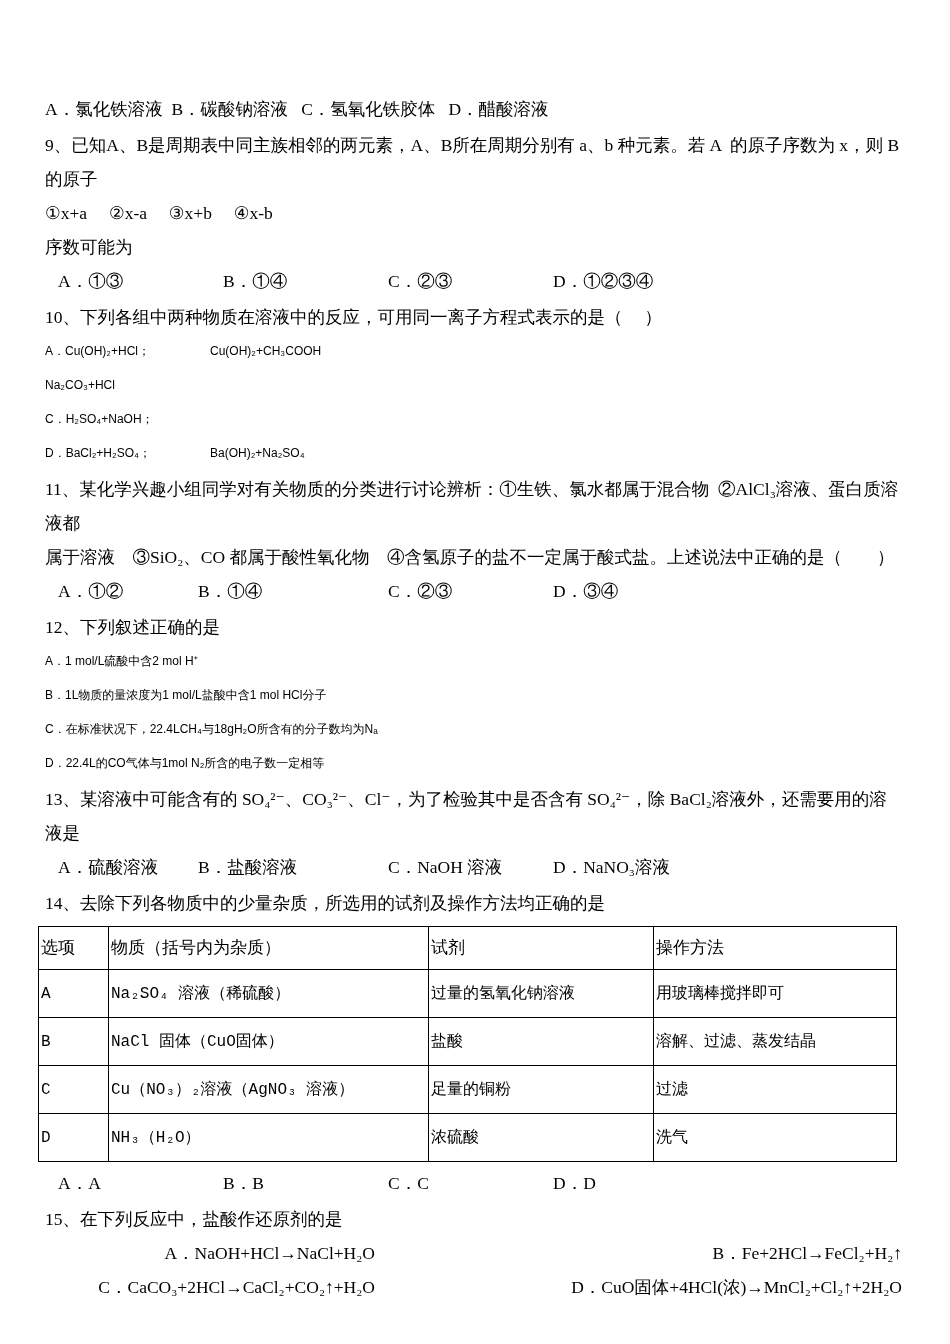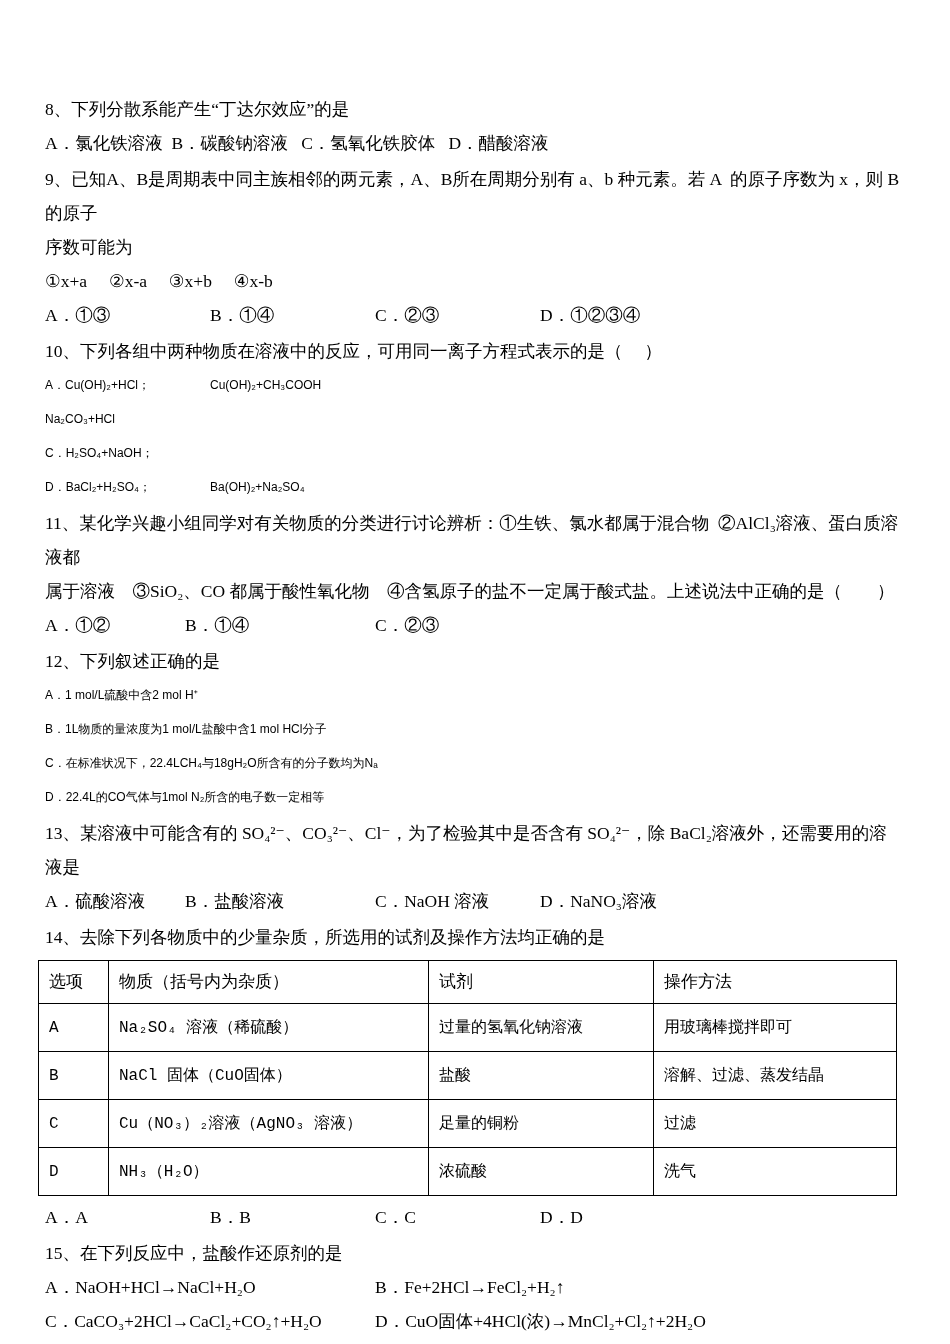--- a/index.html
+++ b/index.html
@@ -11,56 +11,55 @@
   }
   .page{
     padding:92px 48px 0 45px;
     font-size:17.5px;
     line-height:34px;
   }
   .line{white-space:pre-wrap;}
   .bold{font-weight:normal;}
   .mono{font-family:Liberation Sans, sans-serif;font-size:12px;}
   .q{margin-bottom:2px;}
-  .opt-row{display:grid;}
+  .opt-row{display:grid;margin-left:13px;}
   .cols-a{grid-template-columns:165px 165px 165px auto;}
   .cols-b{grid-template-columns:140px 190px 165px auto;}
   .pair-row{display:grid;grid-template-columns:165px auto;}
-  .pair-wide{display:grid;grid-template-columns:330px auto;}
+  .pair-wide{display:grid;grid-template-columns:330px auto;text-align:right;}
   table.q14{
     border-collapse:collapse;
     margin:6px 0 4px -7px;
     width:858px;
     table-layout:fixed;
   }
   table.q14 th, table.q14 td{
     border:1px solid #000;
     text-align:left;
     font-weight:normal;
-    padding:0 10px;
+    padding:0 2px;
     white-space:pre-wrap;
   }
   table.q14 th{height:42px;font-size:17px;}
   table.q14 td{height:47px;font-family:"Liberation Mono","DejaVu Sans Mono",monospace;font-size:16px;}
   col.c1{width:70px;} col.c2{width:320px;} col.c3{width:225px;} col.c4{width:243px;}
 </style>
 </head>
 <body>
 
 <div class="page">
 
   <div class="q">
-    <div class="line">8、下列分散系能产生“丁达尔效应”的是</div>
     <div class="line bold">A．氯化铁溶液  B．碳酸钠溶液   C．氢氧化铁胶体   D．醋酸溶液</div>
   </div>
 
   <div class="q">
     <div class="line">9、已知A、B是周期表中同主族相邻的两元素，A、B所在周期分别有 a、b 种元素。若 A  的原子序数为 x，则 B 的原子</div>
+    <div class="line bold">①x+a　 ②x-a　 ③x+b　 ④x-b</div>
     <div class="line">序数可能为</div>
-    <div class="line bold">①x+a　 ②x-a　 ③x+b　 ④x-b</div>
     <div class="opt-row cols-a bold">
       <span class="line">A．①③</span>
       <span class="line">B．①④</span>
       <span class="line">C．②③</span>
       <span class="line">D．①②③④</span>
     </div>
   </div>
 
   <div class="q">
     <div class="line">10、下列各组中两种物质在溶液中的反应，可用同一离子方程式表示的是（　 ）</div>
@@ -80,20 +79,21 @@
     </div>
   </div>
 
   <div class="q">
     <div class="line">11、某化学兴趣小组同学对有关物质的分类进行讨论辨析：①生铁、氯水都属于混合物  ②AlCl₃溶液、蛋白质溶液都</div>
     <div class="line">属于溶液　③SiO₂、CO 都属于酸性氧化物　④含氢原子的盐不一定属于酸式盐。上述说法中正确的是（　　）</div>
     <div class="opt-row cols-b">
       <span class="line">A．①②</span>
       <span class="line">B．①④</span>
       <span class="line">C．②③</span>
+      <span class="line">D．③④</span>
     </div>
   </div>
 
   <div class="q">
     <div class="line">12、下列叙述正确的是</div>
     <div class="line mono">A．1 mol/L硫酸中含2 mol H⁺</div>
     <div class="line mono">B．1L物质的量浓度为1 mol/L盐酸中含1 mol HCl分子</div>
     <div class="line mono">C．在标准状况下，22.4LCH₄与18gH₂O所含有的分子数均为Nₐ</div>
     <div class="line mono">D．22.4L的CO气体与1mol N₂所含的电子数一定相等</div>
   </div>

